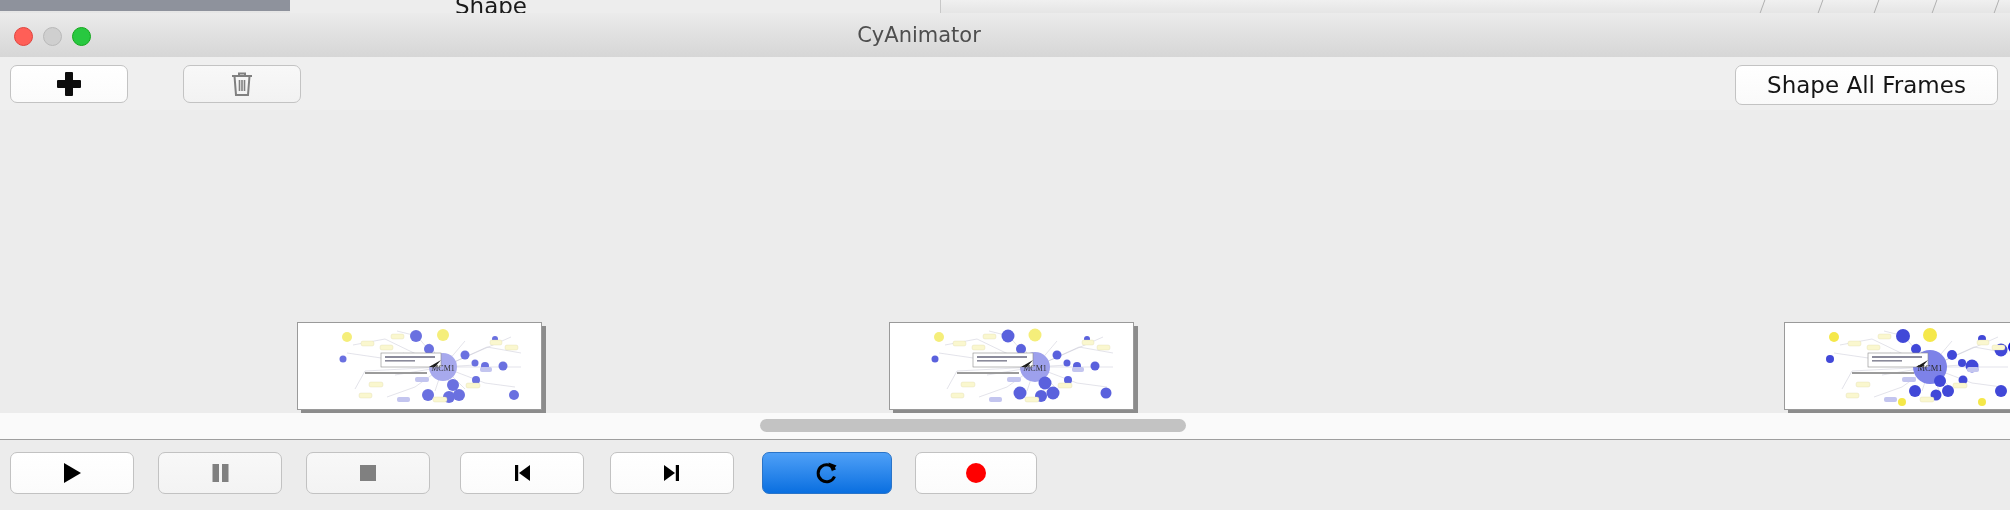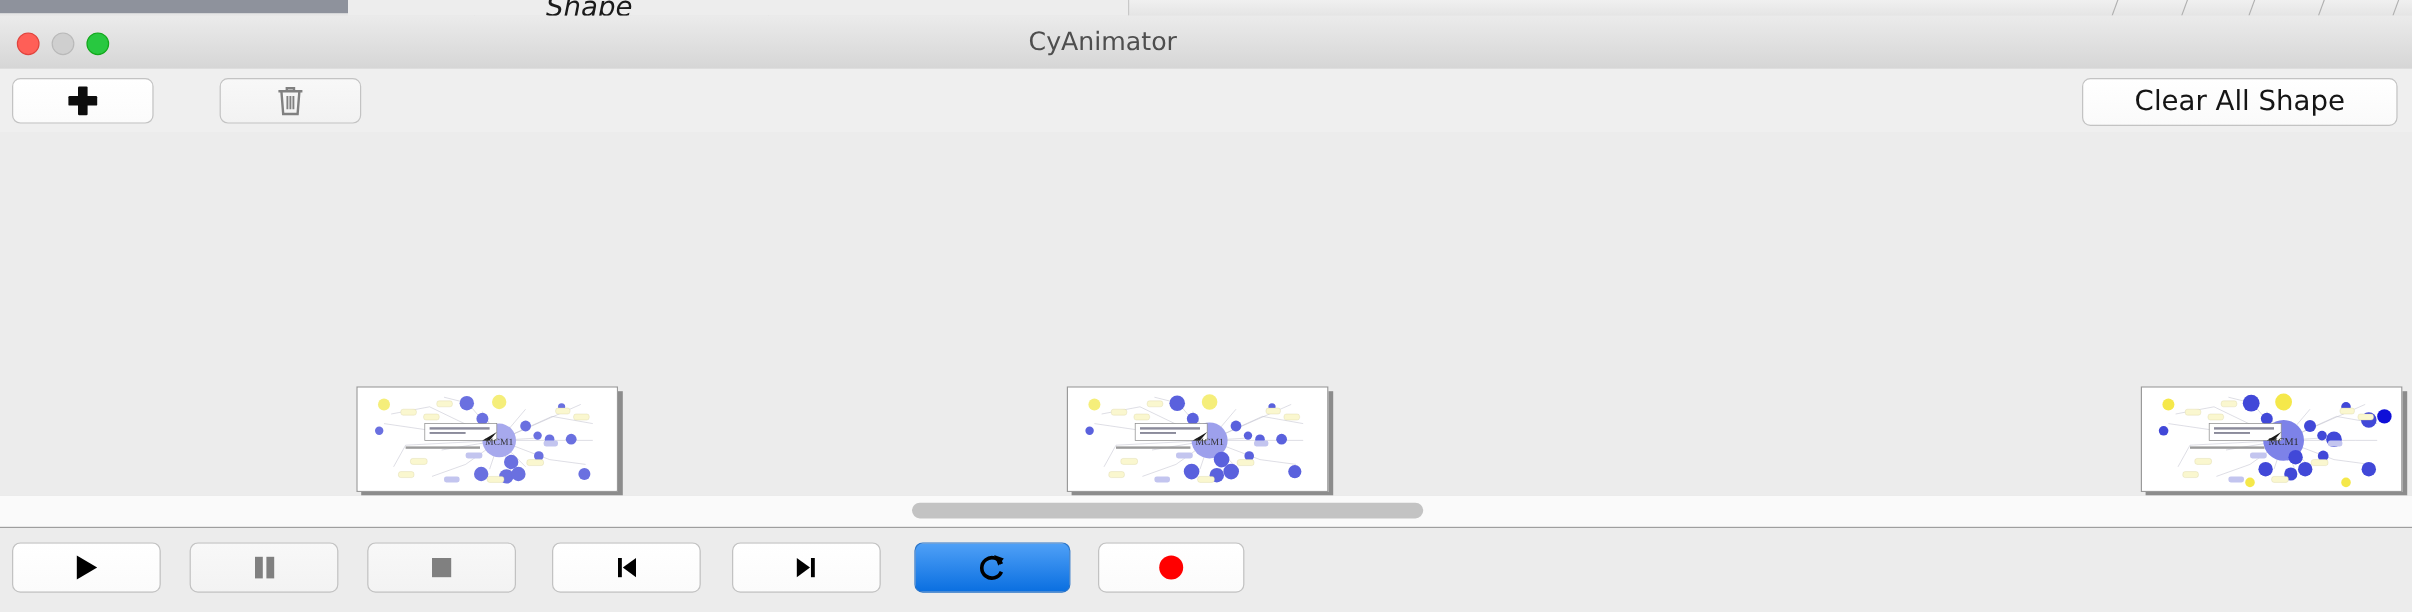--- a/index.html
+++ b/index.html
@@ -9,21 +9,20 @@
     font-family: "Liberation Sans", sans-serif;
     background: #ececec;
   }
   #app { position: relative; width: 2010px; height: 510px; }
 
   
   .bg-strip {
     position: absolute; left: 0; top: 0; width: 2010px; height: 14px;
     background: linear-gradient(#f0f0f0, #e4e4e4);
     overflow: hidden;
-    font-style: italic;
   }
   .bg-strip .bgdark {
     position: absolute; left: 0; top: 0; width: 290px; height: 11px;
     background: #8e929c;
   }
   .bg-strip .bgcell {
     position: absolute; top: 0; height: 13px;
     border-right: 1px solid #c8c8c8;
     background: #ededed;
   }
@@ -95,20 +94,21 @@
   }
 
   
   .frame {
     position: absolute; top: 212px;
     width: 216px; height: 86px;
     background: #fff;
     border: 1px solid #9a9a9a;
     box-shadow: 4px 4px 0 0 #8c8c8c;
     overflow: hidden;
+    padding-left: 27px;
   }
   .frame svg { display: block; width: 216px; height: 86px; }
 
   
   .hscroll {
     position: absolute; left: 0; top: 413px; width: 2010px; height: 26px;
     background: #fafafa;
     border-bottom: 1px solid #9e9e9e;
   }
   .hscroll .thumb {
@@ -169,21 +169,21 @@
     </div>
     <div class="tbtn disabled" id="btn-del">
       <svg width="24" height="28" viewBox="0 0 24 28">
         <path d="M2 6 h20" stroke="#808080" stroke-width="2" fill="none"></path>
         <path d="M9 6 V3.5 h6 V6" stroke="#808080" stroke-width="2" fill="none"></path>
         <path d="M4.5 6 L6 25 h12 L19.5 6" stroke="#808080" stroke-width="2" fill="none"></path>
         <path d="M9.5 10 v11 M12 10 v11 M14.5 10 v11" stroke="#808080" stroke-width="1.6" fill="none"></path>
       </svg>
     </div>
     <div class="tbtn" id="btn-clear">
-      <span>Clear All Shape</span>
+      <span>Shape All Frames</span>
     </div>
   </div>
 
   <div class="timeline">
 
     <div class="frame" style="left:297px;">
       <svg viewBox="0 0 216 86">
         <rect width="216" height="86" fill="#ffffff"></rect>
         <g stroke="#b9b9c9" stroke-width="0.4" fill="none">
           <path d="M118 44 L60 16 M118 44 L92 13 M118 44 L78 30 M118 44 L104 20 M118 44 L140 18 M118 44 L162 24 M118 44 L186 14 M118 44 L150 42 M118 44 L178 44 M118 44 L160 60 M118 44 L110 68 M118 44 L90 64 M118 44 L128 70 M118 44 L140 66 M118 44 L70 52 M118 44 L40 48 M118 44 L22 30 M60 16 L28 22 M92 13 L72 8 M162 24 L196 30 M178 44 L196 44 M160 60 L190 64 M90 64 L62 74 M40 48 L30 66"></path>

